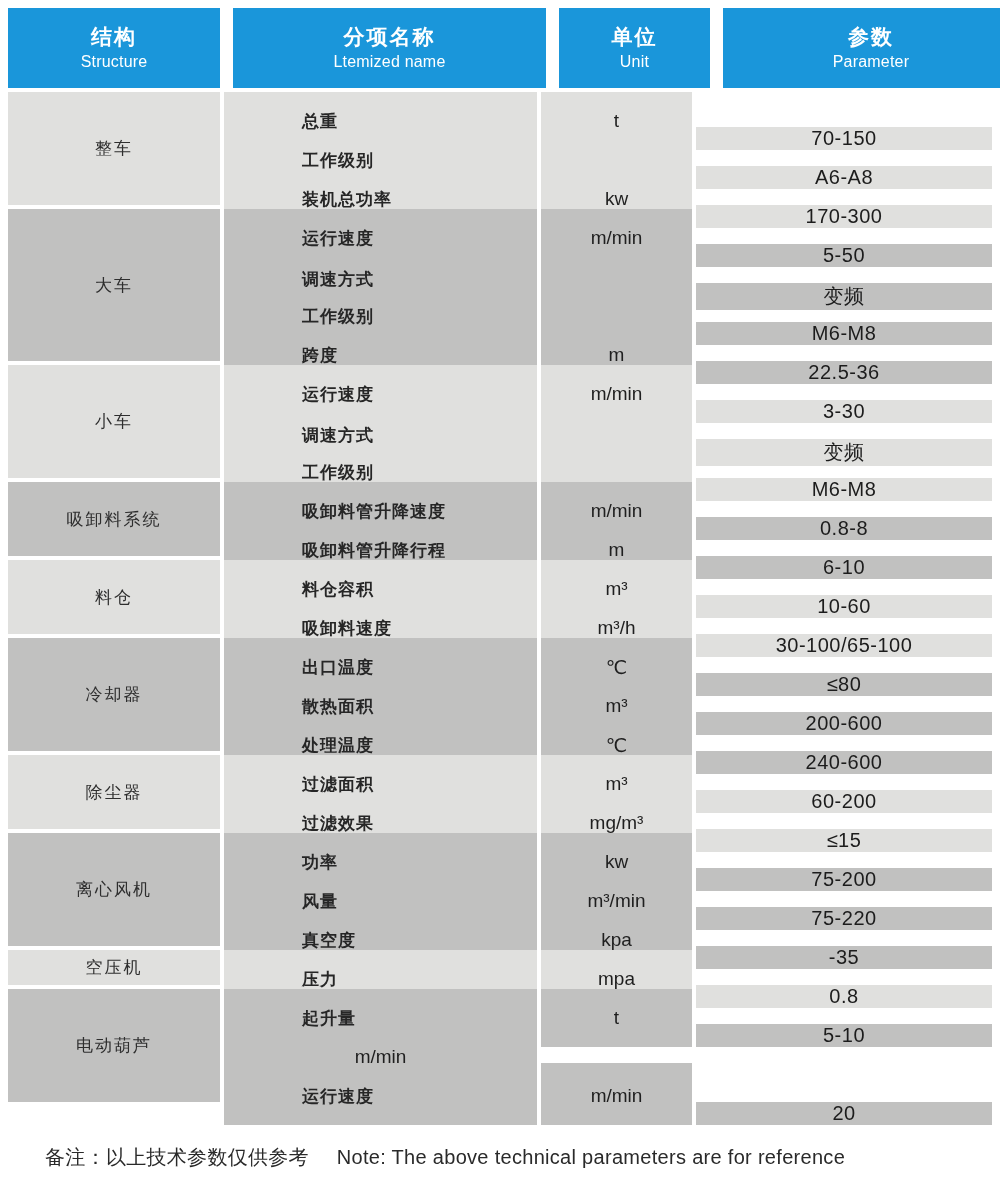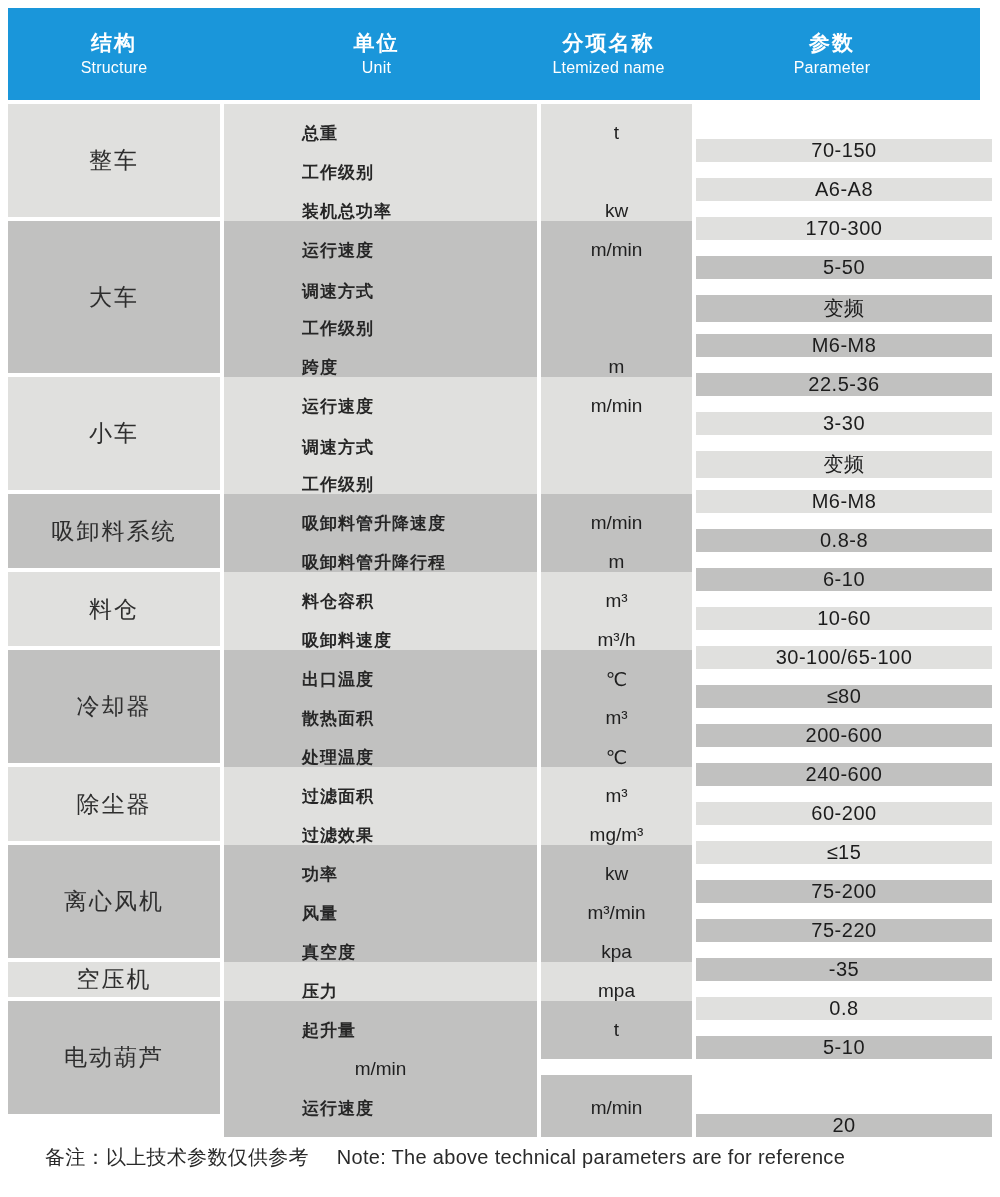--- a/index.html
+++ b/index.html
@@ -4,35 +4,35 @@
 <style>
   html,body{margin:0;padding:0;}
   body{
     width:1000px;height:1197px;background:#ffffff;position:relative;
     font-family:"Liberation Sans","DejaVu Sans",sans-serif;
     color:#262626;overflow:hidden;
   }
   .spec-table{position:absolute;left:8px;top:8px;width:984px;}
   .head-row{
     display:grid;grid-template-columns:212px 313px 151px 296px;
-    column-gap:0;height:92px;margin-bottom:4px;
+    column-gap:13px;height:80px;margin-bottom:4px;
   }
   .hcell{
     background:#1a96da;color:#ffffff;display:flex;flex-direction:column;
     align-items:center;justify-content:center;line-height:1.15;
   }
   .hcell .zh{font-size:21px;font-weight:bold;letter-spacing:2px;}
   .hcell .en{font-size:16px;margin-top:4px;letter-spacing:0.2px;text-align:right;}
   .group{
     display:grid;grid-template-columns:212px 768px;
     column-gap:4px;margin-bottom:4px;
   }
   .glabel{
     display:flex;align-items:center;justify-content:center;
-    font-size:23px;letter-spacing:2px;color:#2e2e2e;
+    font-size:17px;letter-spacing:2px;color:#2e2e2e;
   }
   .rows{display:flex;flex-direction:column;row-gap:4px;}
   .row{display:grid;grid-template-columns:313px 151px 296px;column-gap:4px;height:35px;}
   .cell{display:flex;align-items:center;justify-content:center;}
   .cell.item{justify-content:flex-start;padding-left:78px;font-size:17px;font-weight:bold;letter-spacing:1px;}
   .cell.unit{font-size:19px;color:#1f1f1f;}
   .cell.param{font-size:20px;color:#1c1c1c;letter-spacing:0.5px;margin-top:35px;}
   .group.light .cell,.group.light.glabel, .group.light .glabel{background:#e0e0de;}
   .group.dark .cell,.group.dark .glabel{background:#c1c1c0;}
   .footnote{
@@ -44,26 +44,26 @@
 </head>
 <body>
 
 <div class="spec-table">
   <div class="head-row">
     <div class="hcell">
       <div class="zh">结构</div>
       <div class="en">Structure</div>
     </div>
     <div class="hcell">
+      <div class="zh">分项名称</div>
+      <div class="en">Ltemized name</div>
+    </div>
+    <div class="hcell">
       <div class="zh">单位</div>
       <div class="en">Unit</div>
-    </div>
-    <div class="hcell">
-      <div class="zh">分项名称</div>
-      <div class="en">Ltemized name</div>
     </div>
     <div class="hcell">
       <div class="zh">参数</div>
       <div class="en">Parameter</div>
     </div>
   </div>
   <div id="groups">
       <div class="group light">
         <div class="glabel">整车</div>
         <div class="rows">

